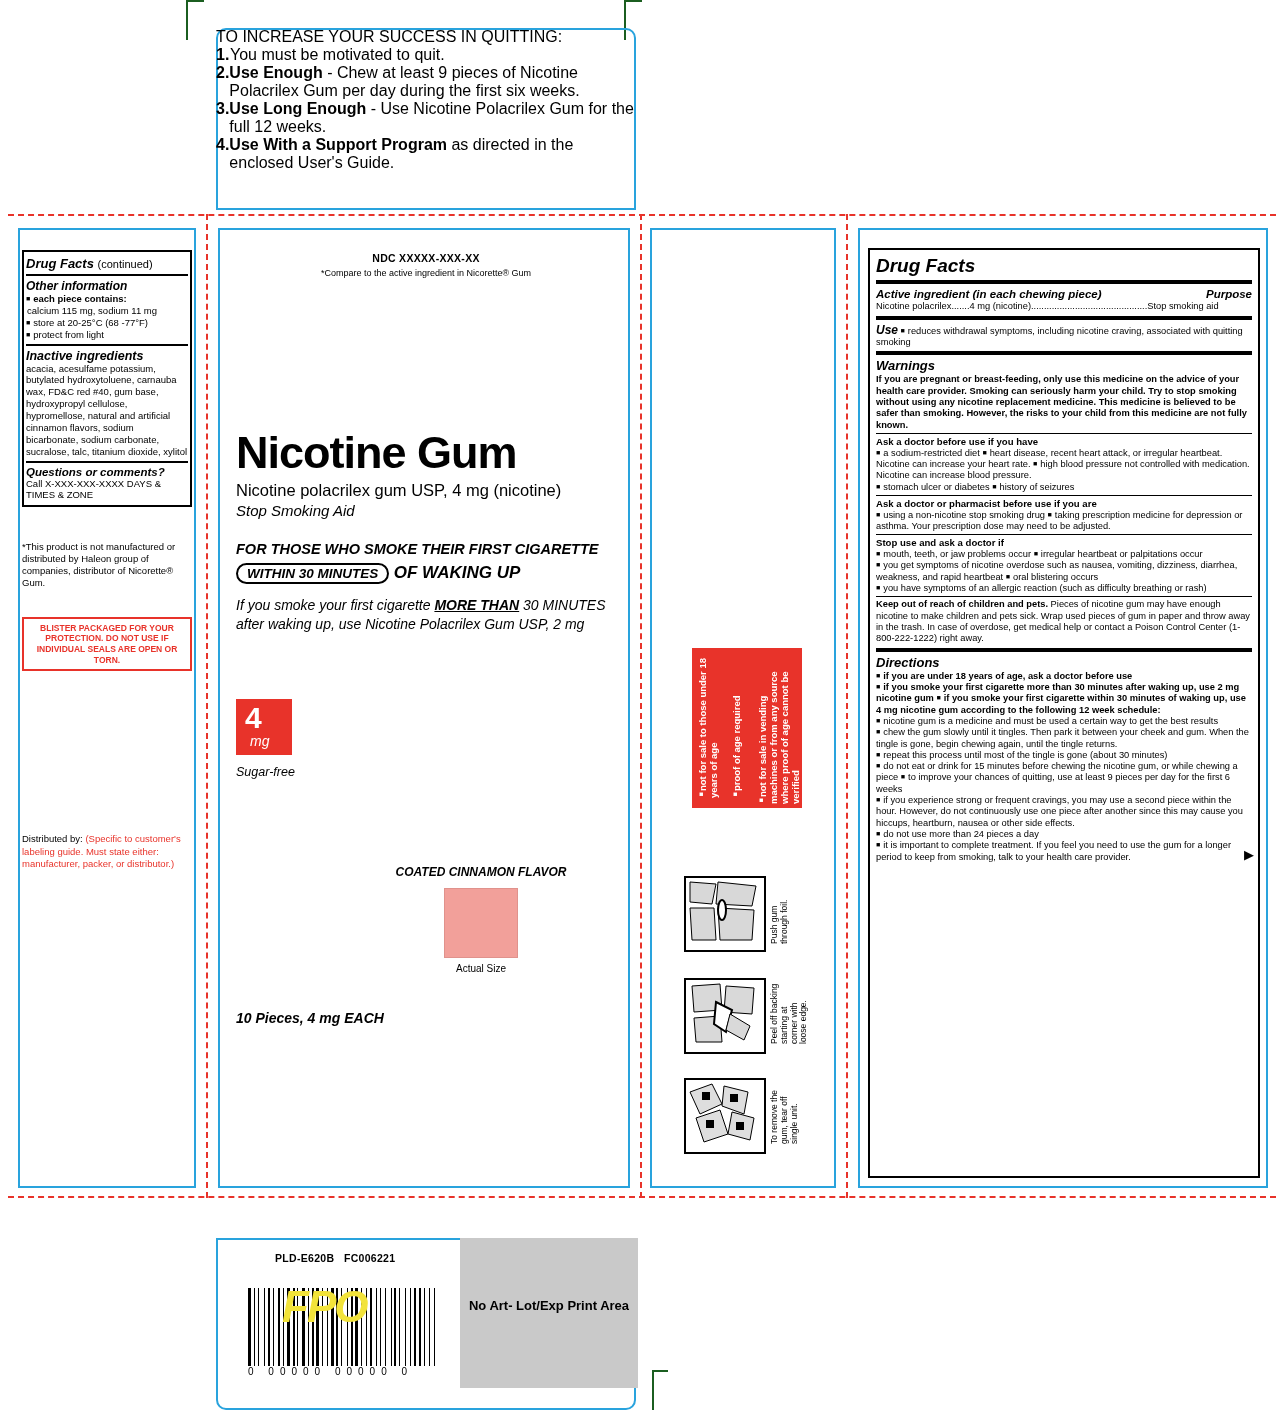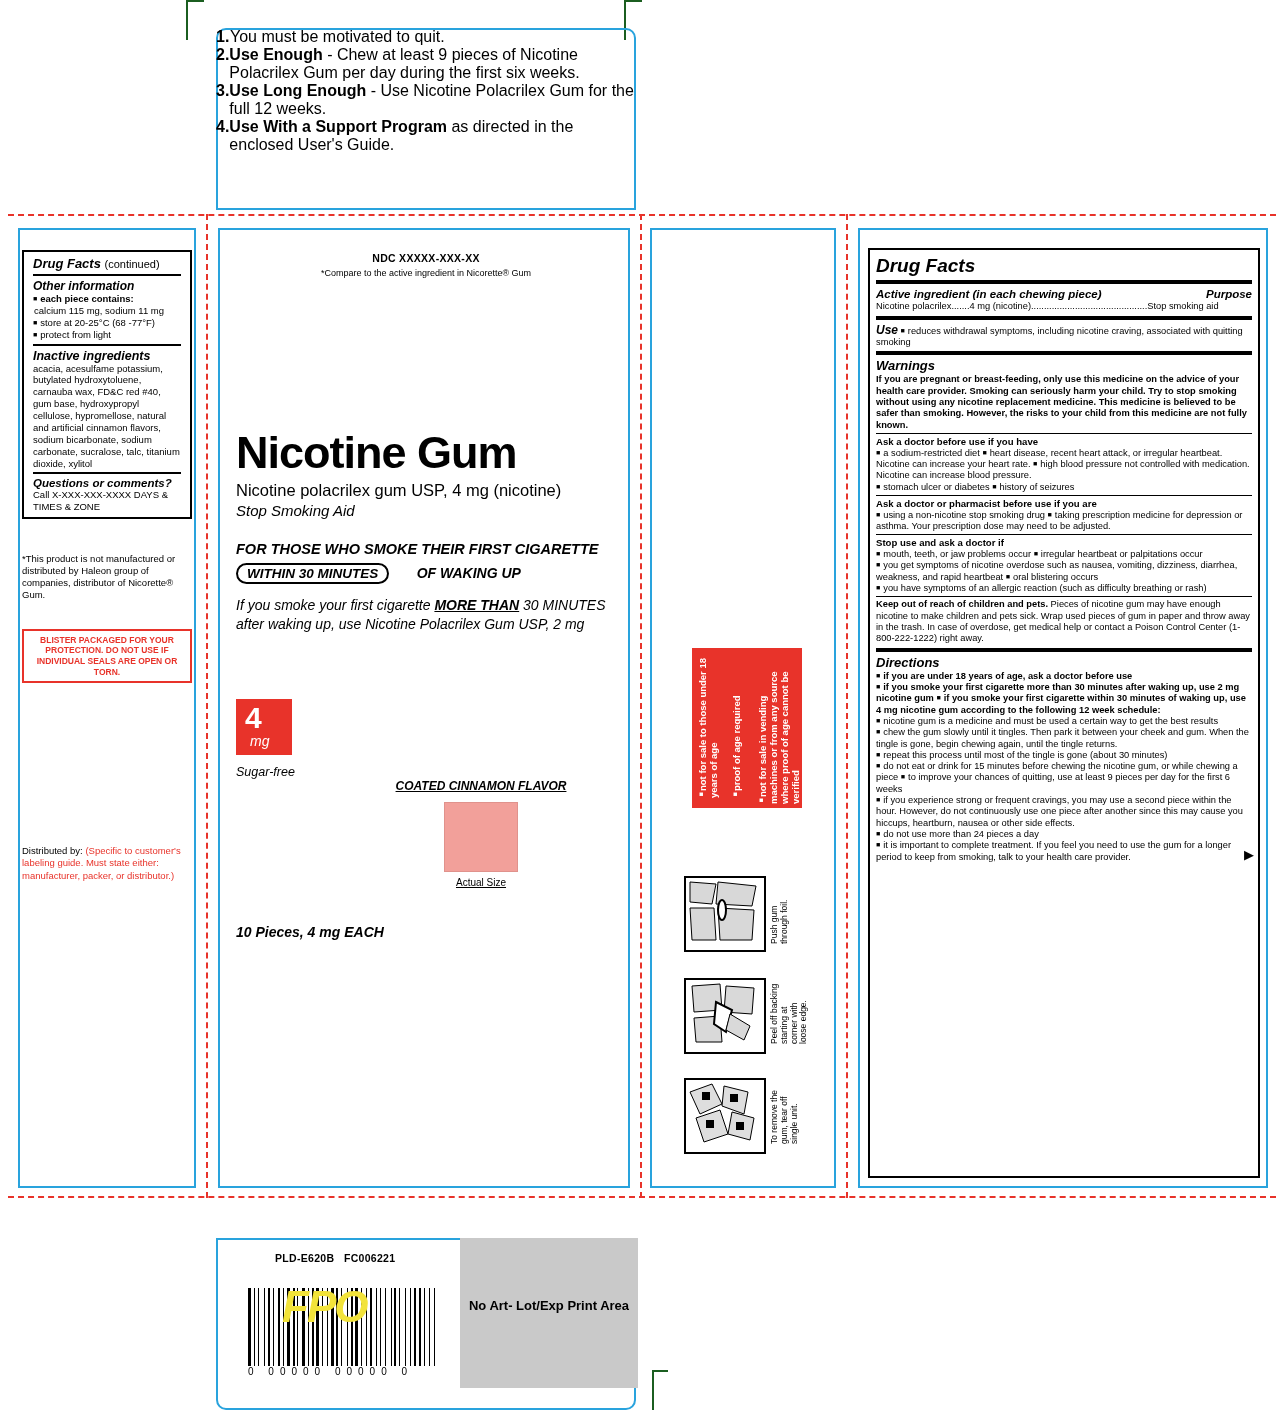--- a/index.html
+++ b/index.html
@@ -13,34 +13,34 @@
   .hr-med{border:0;border-top:2px solid #000;margin:3px 0;}
   .hr-thick{border:0;border-top:4px solid #000;margin:3px 0;}
   .bi{font-weight:bold;font-style:italic;}
   .b{font-weight:bold;}
   .sq:before{content:"\25A0";font-size:7px;margin-right:3px;vertical-align:1px;}
   
   #topflap{left:216px;top:28px;width:420px;height:182px;}
   
   #leftpanel{left:18px;top:228px;width:178px;height:960px;}
   #leftinner{left:22px;top:250px;width:170px;}
-  .dfbox{border:2px solid #000;padding:4px 9px;box-sizing:border-box;}
+  .dfbox{border:2px solid #000;padding:4px 2px;box-sizing:border-box;}
   .small{font-size:9.5px;line-height:1.25;}
   .redbox{border:2px solid #e8332a;color:#e8332a;text-align:center;font-weight:bold;font-size:8.5px;padding:4px 3px;line-height:1.25;}
   
   #frontpanel{left:218px;top:228px;width:412px;height:960px;}
   #frontinner{left:236px;top:252px;width:380px;}
   .ndc{text-align:center;font-size:10.5px;font-weight:bold;letter-spacing:.3px;}
   .compare{text-align:center;font-size:9px;line-height:1.3;margin-top:4px;}
   .bigtitle{font-size:45px;font-weight:bold;letter-spacing:-1px;margin:0;line-height:1;}
   .sub1{font-size:16.5px;margin-top:6px;}
   .sub2{font-size:15px;font-style:italic;margin-top:2px;}
   .forthose{font-weight:bold;font-style:italic;font-size:14.5px;margin-top:22px;}
   .within{display:inline-block;border:2px solid #000;border-radius:11px;padding:1px 9px;font-weight:bold;font-style:italic;font-size:13.5px;}
-  .ofwaking{font-weight:bold;font-style:italic;font-size:14px;margin-left:23px;}
+  .ofwaking{font-weight:bold;font-style:italic;font-size:17px;margin-left:0;}
   .ifyou{font-style:italic;font-size:14px;margin-top:12px;line-height:1.35;}
   .ifyou u{font-weight:bold;}
   .mgbox{width:56px;height:56px;background:#e8332a;color:#fff;position:relative;}
   .mgbox .n{position:absolute;left:9px;top:2px;font-size:30px;font-weight:bold;}
   .mgbox .u{position:absolute;left:14px;top:34px;font-size:14px;font-style:italic;}
   .sugar{font-style:italic;font-size:12.5px;margin-top:10px;}
   .flavor{text-align:center;font-style:italic;font-weight:bold;font-size:12px;line-height:1.25;}
   .gumsq{width:72px;height:68px;background:#f2a09a;border:1px solid #e0928c;margin:8px auto 0;}
   .actual{text-align:center;font-size:10px;margin-top:5px;}
   .pieces{font-style:italic;font-weight:bold;font-size:14px;}
@@ -82,20 +82,21 @@
 <div class="abs" style="left:186px;top:0;width:2px;height:40px;background:#1b5e20;"></div>
 <div class="abs" style="left:186px;top:0;width:18px;height:2px;background:#1b5e20;"></div>
 <div class="abs" style="left:624px;top:0;width:2px;height:40px;background:#1b5e20;"></div>
 <div class="abs" style="left:626px;top:0;width:16px;height:2px;background:#1b5e20;"></div>
 <div class="abs" style="left:652px;top:1370px;width:2px;height:40px;background:#1b5e20;"></div>
 <div class="abs" style="left:652px;top:1370px;width:16px;height:2px;background:#1b5e20;"></div>
 
 <div class="abs panel-outline" id="topflap" style="border-radius:10px 10px 0 0;"></div>
 <div class="abs" style="left:216px;top:28px;width:420px;height:184px;">
   <div class="t">
+    <div class="hd">TO INCREASE YOUR SUCCESS IN QUITTING:</div>
     <div>
       <div style="display:flex">
           <span class="b" style="width:14px">1.</span>
           <span><span>You must be motivated to quit.</span></span>
         </div>
       <div style="display:flex">
           <span class="b" style="width:14px">2.</span>
           <span><span class="b">Use Enough</span><span> - Chew at least 9 pieces of Nicotine Polacrilex Gum per day during the first six weeks.</span></span>
         </div>
       <div style="display:flex">
@@ -159,21 +160,21 @@
   <div class="ifyou">
     <span>If you smoke your first cigarette </span><u>MORE THAN</u><span> 30 MINUTES after waking up, use Nicotine Polacrilex Gum USP, 2 mg</span>
   </div>
 
   <div class="mgbox" style="margin-top:66px">
     <span class="n">4</span>
     <span class="u">mg</span>
   </div>
   <div class="sugar">Sugar-free</div>
 
-  <div style="width:230px;margin-left:130px;text-decoration:underline;">
+  <div style="margin-top:86px;width:230px;margin-left:130px;">
     <div class="flavor">COATED CINNAMON FLAVOR</div>
     <div class="gumsq"></div>
     <div class="actual">Actual Size</div>
   </div>
 
   <div class="pieces" style="margin-top:36px">10 Pieces, 4 mg EACH</div>
 </div>
 
 <div class="abs panel-outline" id="sidepanel"></div>
 <div class="redstrip">

